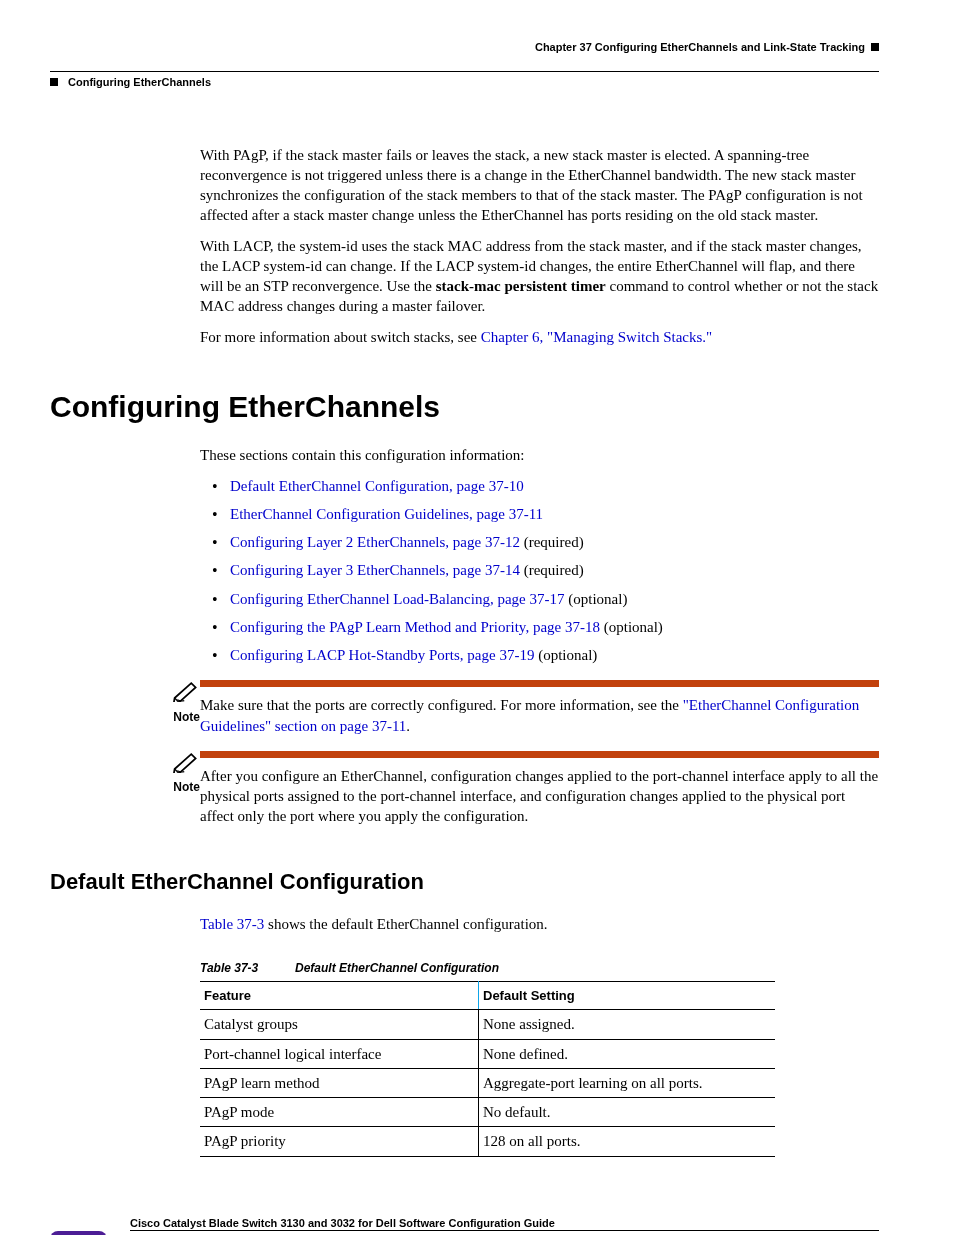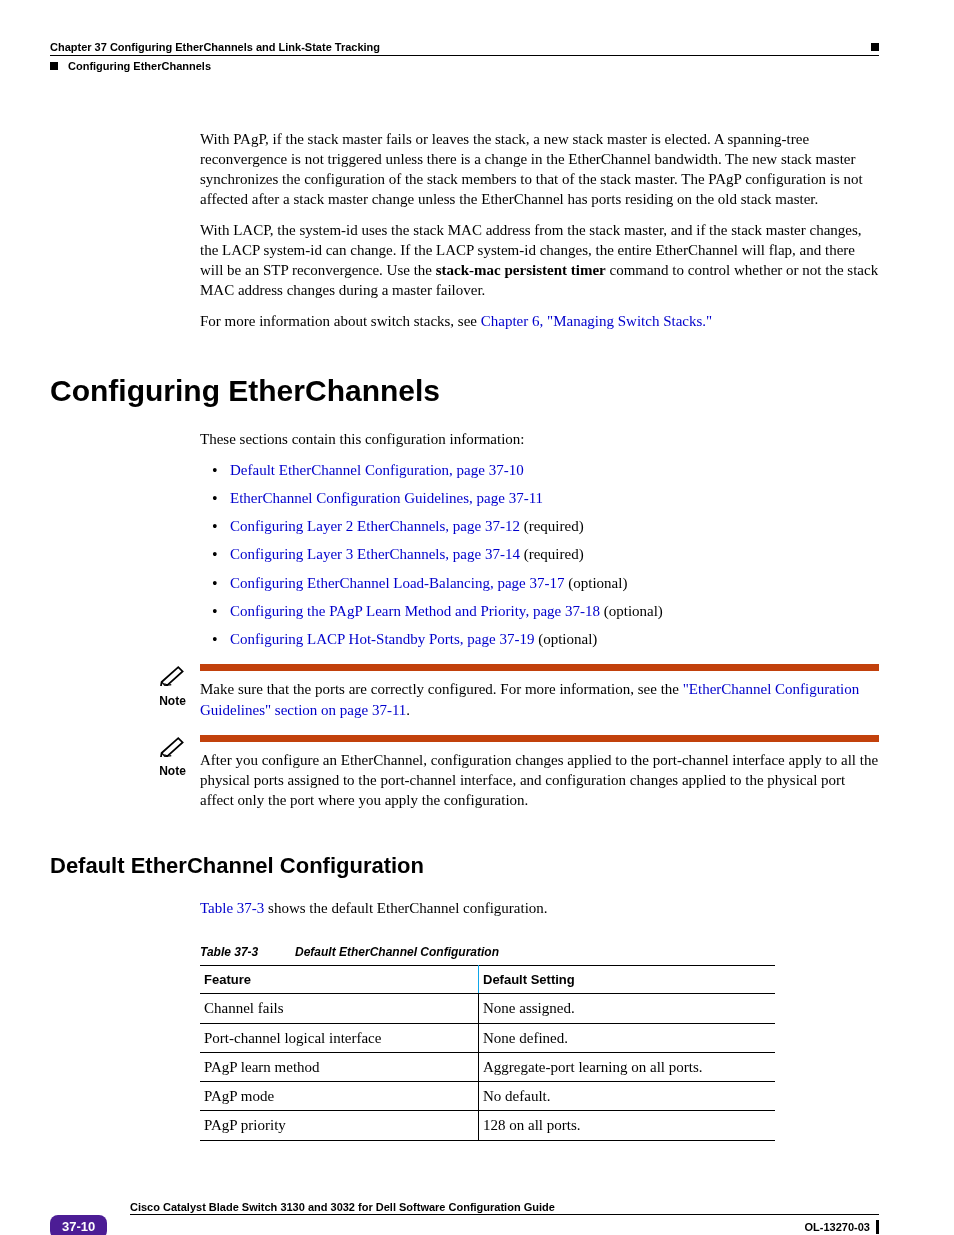--- a/index.html
+++ b/index.html
@@ -7,24 +7,23 @@
     font-size: 15px;
     color: #000;
     margin: 0;
     padding: 40px 75px 40px 50px;
     width: 954px;
     box-sizing: border-box;
     line-height: 1.35;
   }
   .header-top {
     display: flex;
-    justify-content: space-between;
-    align-items: center;
-    margin-bottom: 0;
-    gap: 40px;
+    justify-content: flex-end;
+    align-items: center;
+    margin-bottom: 16px;
   }
   .header-chapter {
     font-family: Arial, Helvetica, sans-serif;
     font-size: 11px;
     font-weight: bold;
   }
   .header-square {
     width: 8px;
     height: 8px;
     background: #000;
@@ -85,21 +84,21 @@
     font-size: 16px;
   }
   .note-block {
     display: flex;
     margin: 15px 0 10px 95px;
     align-items: flex-start;
   }
   .note-icon-wrap {
     width: 55px;
     flex-shrink: 0;
-    text-align: center;
+    text-align: right;
   }
   .pencil-icon svg {
     width: 28px;
     height: 22px;
   }
   .note-label {
     font-family: Arial, Helvetica, sans-serif;
     font-size: 12px;
     font-weight: bold;
     margin-top: 1px;
@@ -275,21 +274,21 @@
 
 <table class="config-table">
   <thead>
     <tr>
       <th>Feature</th>
       <th>Default Setting</th>
     </tr>
   </thead>
   <tbody>
     <tr>
-        <td>Channel fails</td>
+        <td>Catalyst groups</td>
         <td>None assigned.</td>
       </tr>
     <tr>
         <td>Port-channel logical interface</td>
         <td>None defined.</td>
       </tr>
     <tr>
         <td>PAgP learn method</td>
         <td>Aggregate-port learning on all ports.</td>
       </tr>

